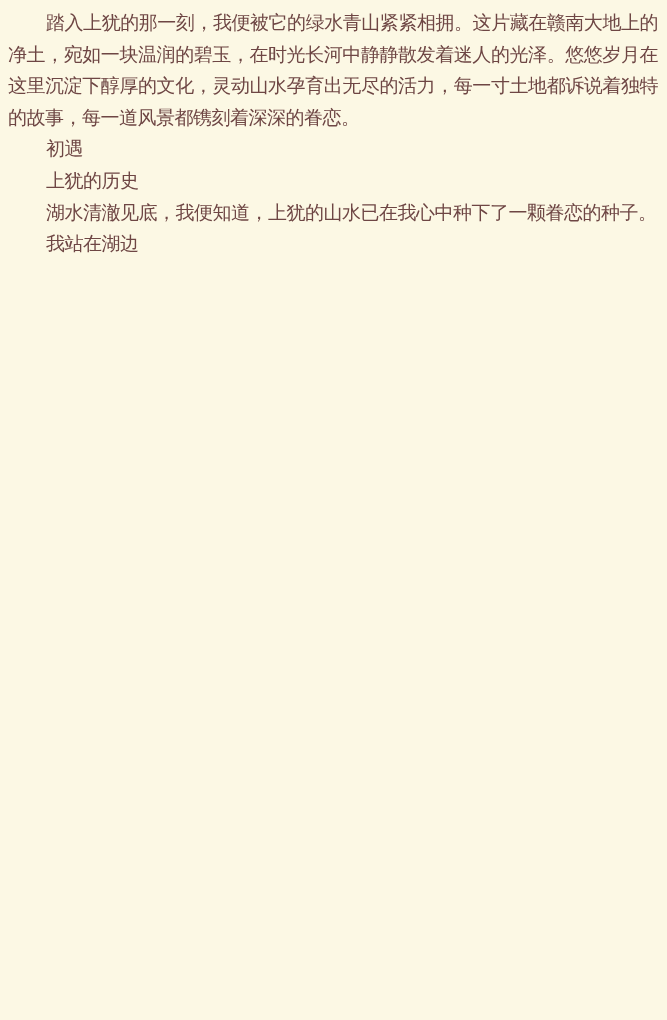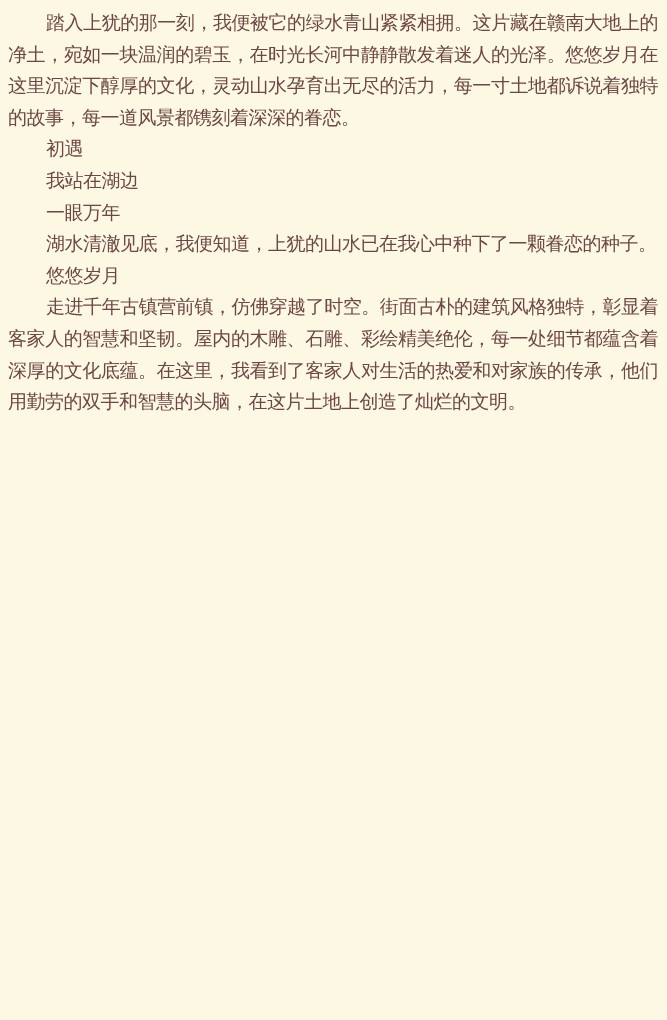--- a/index.html
+++ b/index.html
@@ -30,18 +30,16 @@
     padding: 0;
     text-indent: 2em;
   }
 </style>
 </head>
 <body style="background: rgb(252, 248, 228); color: rgb(110, 70, 68);">
 
 <div class="reader-page">
   <p>踏入上犹的那一刻，我便被它的绿水青山紧紧相拥。这片藏在赣南大地上的净土，宛如一块温润的碧玉，在时光长河中静静散发着迷人的光泽。悠悠岁月在这里沉淀下醇厚的文化，灵动山水孕育出无尽的活力，每一寸土地都诉说着独特的故事，每一道风景都镌刻着深深的眷恋。</p>
   <p>初遇</p>
+  <p>上犹的历史</p>
+  <p>湖水清澈见底，我便知道，上犹的山水已在我心中种下了一颗眷恋的种子。</p>
   <p>我站在湖边</p>
-  <p>一眼万年</p>
-  <p>湖水清澈见底，我便知道，上犹的山水已在我心中种下了一颗眷恋的种子。</p>
-  <p>悠悠岁月</p>
-  <p>走进千年古镇营前镇，仿佛穿越了时空。街面古朴的建筑风格独特，彰显着客家人的智慧和坚韧。屋内的木雕、石雕、彩绘精美绝伦，每一处细节都蕴含着深厚的文化底蕴。在这里，我看到了客家人对生活的热爱和对家族的传承，他们用勤劳的双手和智慧的头脑，在这片土地上创造了灿烂的文明。</p>
 </div>
 
 </body></html>

